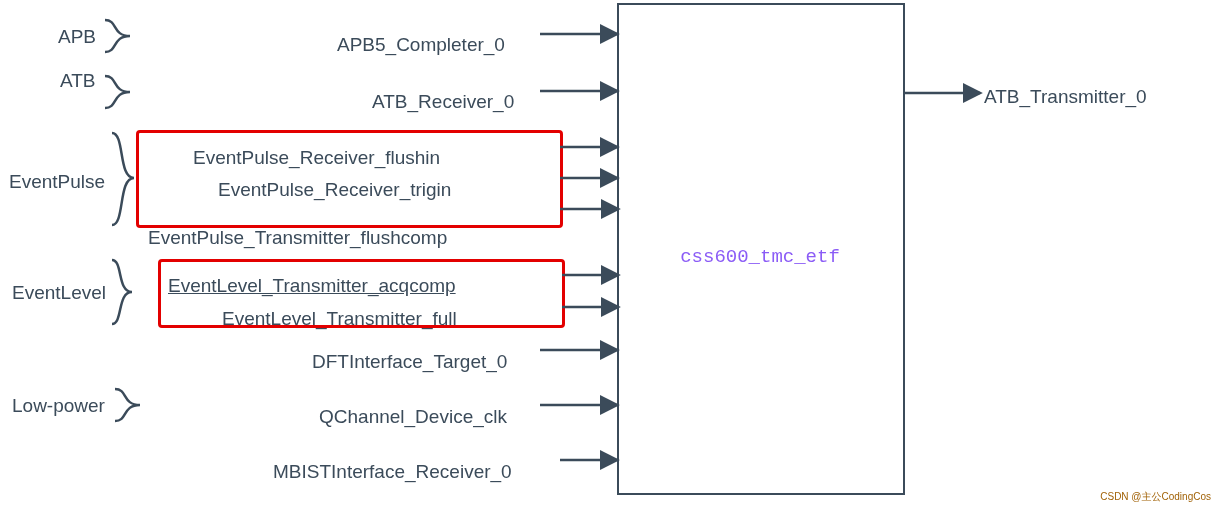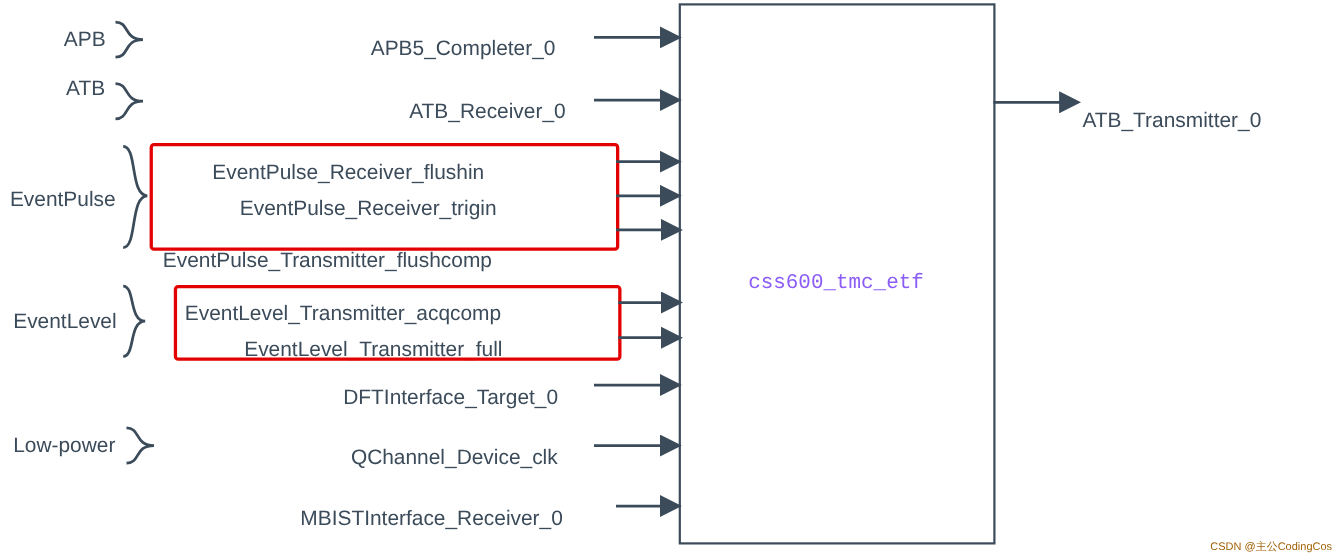--- a/index.html
+++ b/index.html
@@ -69,28 +69,28 @@
 <div class="group-label" style="left:12px; top:282px;">EventLevel</div>
 <div class="group-label" style="left:12px; top:395px;">Low-power</div>
 
 <div class="label" style="left:337px; top:23px;">APB5_Completer_0</div>
 <div class="label" style="left:372px; top:80px;">ATB_Receiver_0</div>
 
 <div class="label" style="left:193px; top:136px;">EventPulse_Receiver_flushin</div>
 <div class="label" style="left:218px; top:168px;">EventPulse_Receiver_trigin</div>
 <div class="label" style="left:148px; top:216px;">EventPulse_Transmitter_flushcomp</div>
 
-<div class="label" style="left:168px; top:264px;">EventLevel_Transmitter_acqcomp</div>
+<div class="label" style="left:168px; top:264px;text-decoration:underline;">EventLevel_Transmitter_acqcomp</div>
 <div class="label" style="left:222px; top:297px;">EventLevel_Transmitter_full</div>
 
 <div class="label" style="left:312px; top:340px;">DFTInterface_Target_0</div>
 <div class="label" style="left:319px; top:395px;">QChannel_Device_clk</div>
 <div class="label" style="left:273px; top:450px;">MBISTInterface_Receiver_0</div>
 
-<div class="label" style="left:984px; top:88px;">ATB_Transmitter_0</div>
+<div class="label" style="left:984px; top:75px;">ATB_Transmitter_0</div>
 
 <div class="redbox" style="left:136px; top:130px; width:421px; height:92px;"></div>
 <div class="redbox" style="left:158px; top:259px; width:401px; height:63px;"></div>
 
 <svg class="overlay" xmlns="http://www.w3.org/2000/svg">
   <defs>
     <marker id="arrowR" viewBox="0 0 14 14" refX="12" refY="7" markerWidth="8" markerHeight="8" orient="auto">
       <path d="M 0 0 L 14 7 L 0 14 z" fill="#3b4b5a"></path>
     </marker>
     <marker id="arrowL" viewBox="0 0 14 14" refX="2" refY="7" markerWidth="8" markerHeight="8" orient="auto">

